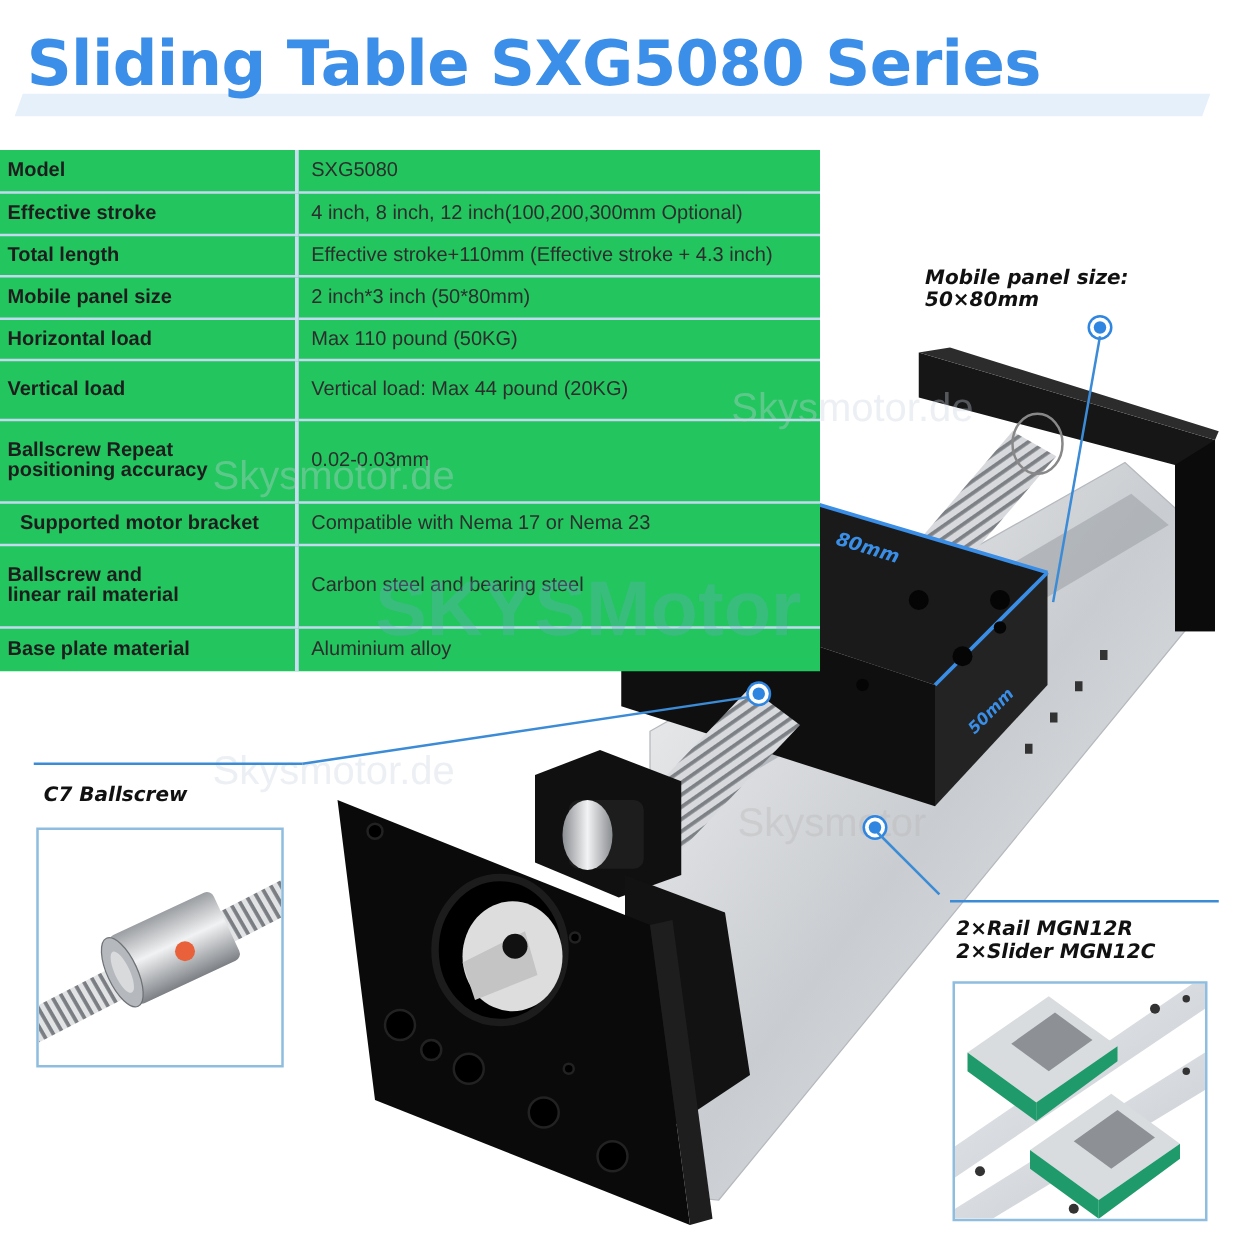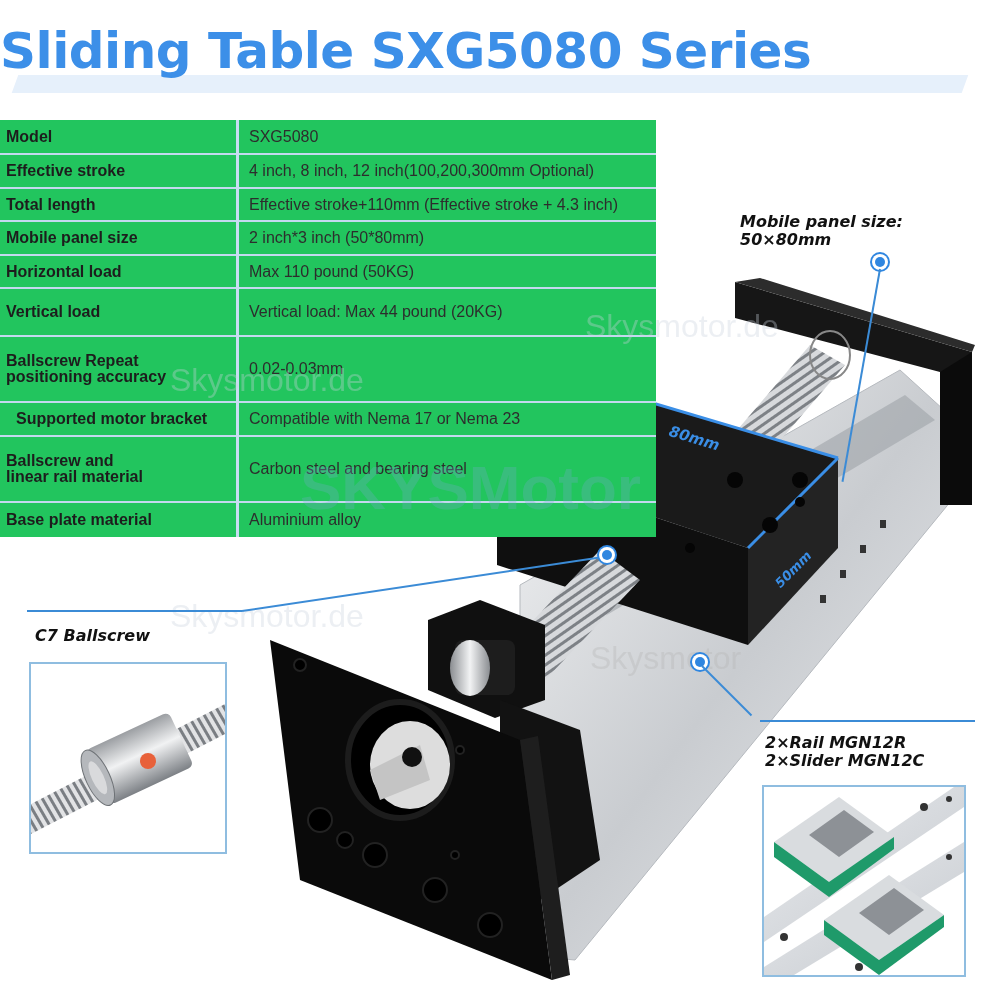--- a/index.html
+++ b/index.html
@@ -1,18 +1,18 @@
 <!DOCTYPE html>
 <html><head>
 <meta charset="utf-8">
 <style>
   html,body{margin:0;padding:0;background:#ffffff;}
   body{width:990px;height:990px;position:relative;overflow:hidden;font-family:"Liberation Sans",sans-serif;}
   .title-band{position:absolute;left:15px;top:75px;width:950px;height:18px;background:#e6f0fb;transform:skewX(-20deg);}
-  .title{position:absolute;left:0;top:22px;width:854px;font-family:"DejaVu Sans",sans-serif;font-weight:bold;font-size:50px;color:#3c8fe8;letter-spacing:-0.5px;}
+  .title{position:absolute;left:0;top:22px;width:854px;text-align:center;font-family:"DejaVu Sans",sans-serif;font-weight:bold;font-size:50px;color:#3c8fe8;letter-spacing:-0.5px;}
   
   .spec-table{position:absolute;left:0;top:120px;width:656px;border-collapse:collapse;background:#22c55e;}
   .spec-table td{border-bottom:2px solid #c3d9ef;font-size:16px;color:#222;padding:0 6px;vertical-align:middle;}
   .spec-table td.k{width:214px;font-weight:bold;color:#1d1d1d;border-right:3px solid #c8ddf2;line-height:1.0;}
   .spec-table td.v{color:#2d2d2d;padding-left:10px;}
   .watermark{position:absolute;font-weight:bold;color:rgba(120,170,210,0.28);pointer-events:none;}
   .callout{position:absolute;font-family:"DejaVu Sans",sans-serif;font-style:italic;font-weight:bold;color:#111;font-size:16px;line-height:1.15;}
   .inset{position:absolute;border:2px solid #8fbde0;background:#fff;overflow:hidden;}
   .line{position:absolute;background:#3b8bd6;height:2px;transform-origin:0 50%;}
   .dot{position:absolute;width:10px;height:10px;border-radius:50%;background:#2f86e0;box-shadow:0 0 0 3px #fff,0 0 0 5px #2f86e0;}

